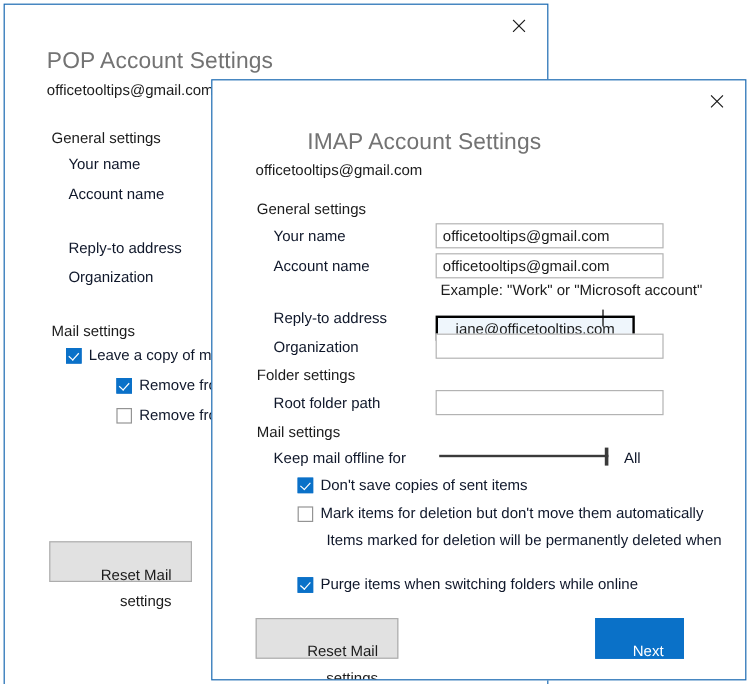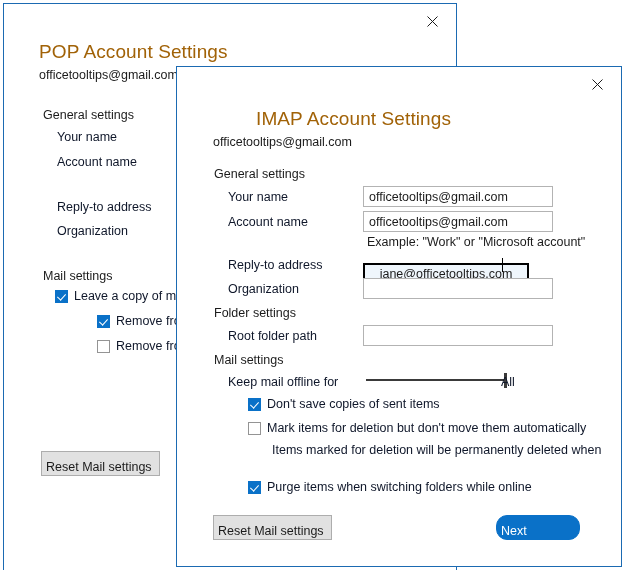--- a/index.html
+++ b/index.html
@@ -55,21 +55,21 @@
     border: 0;
     padding: 0;
   }
   .close-btn svg { display: block; }
 
   
   .dlg-title {
     position: absolute;
     font-size: 19px;
     font-weight: normal;
-    color: #a16207;
+    color: #737373;
     letter-spacing: 0.1px;
     white-space: nowrap;
   }
   .dlg-subtitle {
     position: absolute;
     font-size: 12.5px;
     color: #1b1b1b;
     white-space: nowrap;
   }
 
@@ -147,24 +147,24 @@
 
   
   .btn {
     position: absolute;
     box-sizing: border-box;
     background: #e1e1e1;
     border: 1px solid #adadad;
     font-family: "Liberation Sans", sans-serif;
     font-size: 12.5px;
     color: #1b1b1b;
-    text-align: left;
+    text-align: right;
     line-height: 22px;
     height: 25px;
-    padding: 4px;
+    padding: 16px;
     cursor: default;
   }
   .btn.primary {
     background: #0a71c8;
     border: 1px solid #0a71c8;
     color: #ffffff;
   }
 
   
   .slider {
@@ -265,30 +265,30 @@
     <div class="lbl" style="left:51px; top:262px;">Root folder path</div>
     <input class="tbox" style="left: 186px; top: 258px; width: 190px;" type="text" value="">
 
     <div class="section" style="left:37px; top:286px;">Mail settings</div>
 
     <div class="lbl" style="left:51px; top:308px;">Keep mail offline for</div>
     <div class="slider" style="left:189px; top:304px; width:141px;">
       <div class="track"></div>
       <div class="thumb"></div>
     </div>
-    <div class="lbl" style="left:324px; top:308px;">All</div>
+    <div class="lbl" style="left:343px; top:308px;">All</div>
 
     <div class="cb checked" style="left:71px; top:331px;"></div>
     <div class="lbl" style="left:90px; top:330px;">Don't save copies of sent items</div>
 
     <div class="cb" style="left:71px; top:355px;"></div>
     <div class="lbl" style="left:90px; top:354px;">Mark items for deletion but don't move them automatically</div>
 
     <div class="lbl" style="left:95px; top:376px;">Items marked for deletion will be permanently deleted when</div>
 
     <div class="cb checked" style="left:71px; top:414px;"></div>
     <div class="lbl" style="left:90px; top:413px;">Purge items when switching folders while online</div>
 
     <button class="btn" style="left:36px; top:448px; width:119px;">Reset Mail settings</button>
-    <button class="btn primary" style="left:319px; top:448px; width:84px;border-radius:11px;">Next</button>
+    <button class="btn primary" style="left:319px; top:448px; width:74px;">Next</button>
 
   </div>
 </div>
 
 </body></html>

